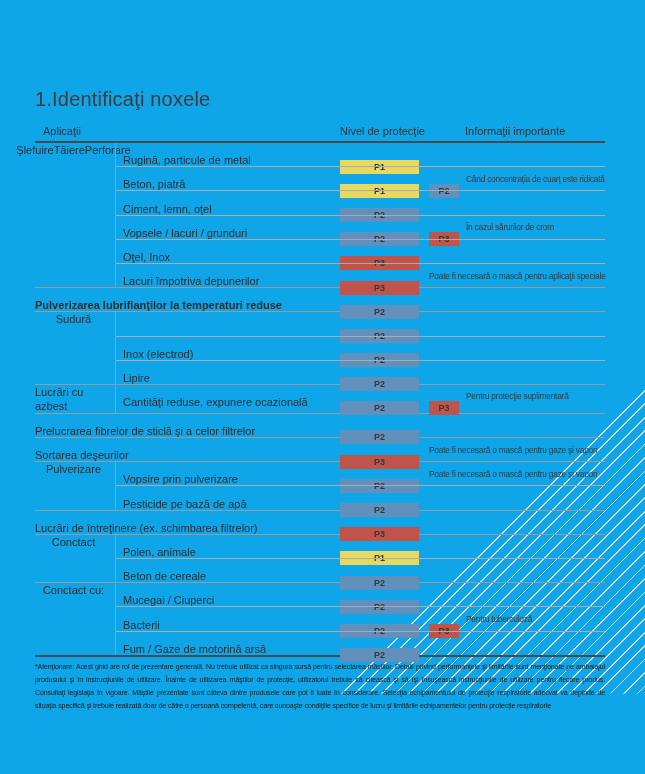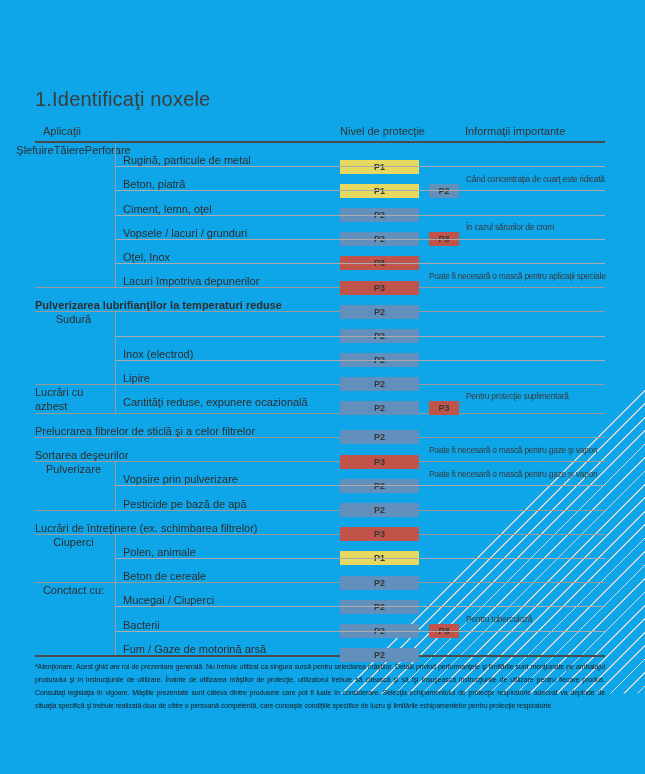--- a/index.html
+++ b/index.html
@@ -179,21 +179,21 @@
           </div>
         </div>
         <div class="section single">
           <div class="row full">
             <div class="row-label">Lucrări de întreţinere (ex. schimbarea filtrelor)</div>
             <div class="bar" style="background: rgb(192, 84, 75);">P3</div>
           </div>
         </div>
         <div class="section">
           <div class="group-label">
-            <div class="group-label-line">Ciuperci</div>
+            <div class="group-label-line">Conctact</div>
           </div>
           <div class="group-rows">
             <div class="row">
               <div class="row-label">Polen, animale</div>
               <div class="bar" style="background: rgb(231, 217, 96);">P1</div>
             </div>
             <div class="row">
               <div class="row-label">Beton de cereale</div>
               <div class="bar" style="background: rgb(97, 144, 189);">P2</div>
             </div>

